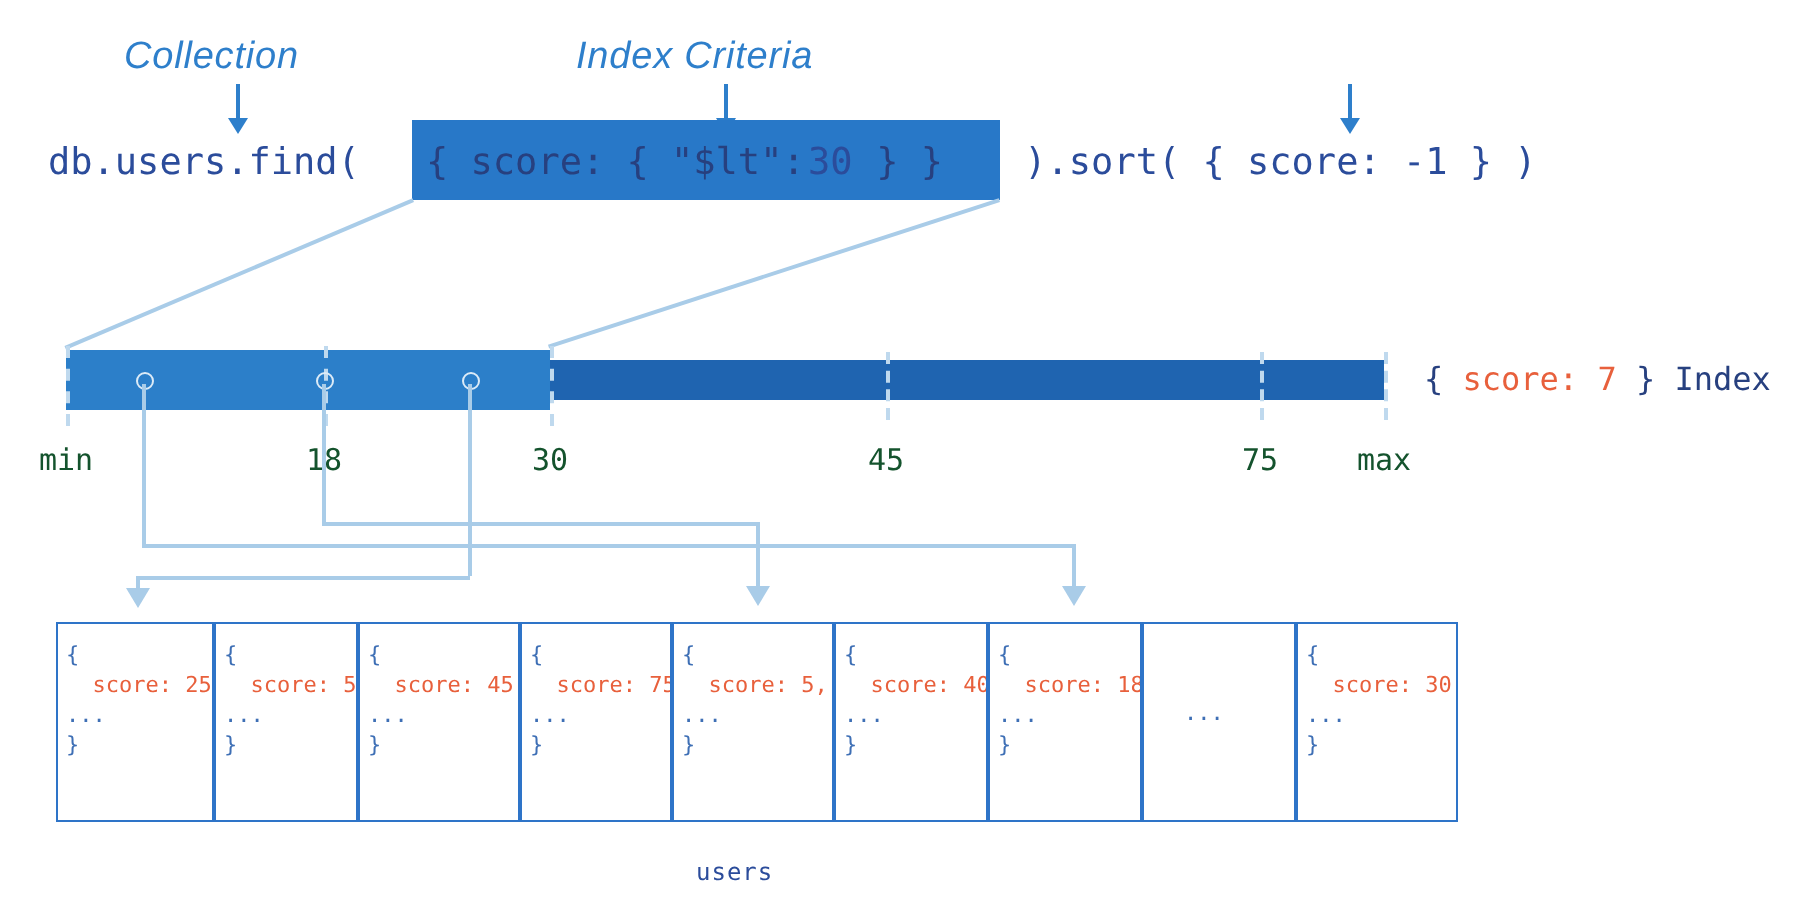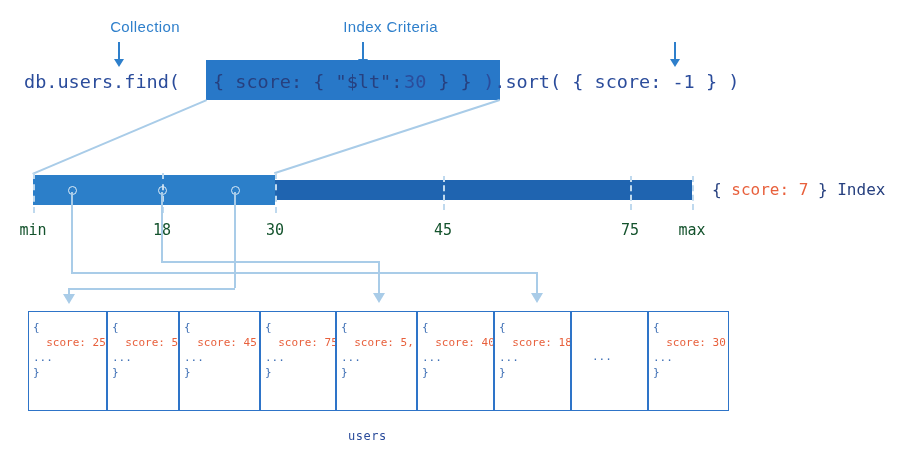--- a/index.html
+++ b/index.html
@@ -15,25 +15,26 @@
     width: 910px;
     height: 460px;
     background: #ffffff;
     overflow: hidden;
   }
   .abs { position: absolute; }
 
   
   .ann-label {
     font-family: "Liberation Sans", sans-serif;
-    font-size: 15px;
+    font-size: 19px;
     color: #2E7FCB;
     letter-spacing: 0.4px;
     white-space: nowrap;
-    text-align: right;
+    text-align: left;
+    font-style: italic;
   }
   .ann-arrow {
     width: 2px;
     background: #2E7FCB;
   }
   .ann-arrow::after {
     content: "";
     position: absolute;
     left: -4px;
     bottom: -7px;
@@ -145,21 +146,21 @@
   <div class="abs ann-arrow" style="left:674px; top:42px; height:18px;"></div>
 
   <div class="abs hl-box" style="left:206px; top:60px; width:294px; height:40px;"></div>
 
   <div class="abs code" style="left:24px; top:73px;">db.users.find( </div>
 
   <div class="abs code code-on-hl" style="left:213px; top:73px;">{ score: { "$lt": </div>
   <div class="abs code num" style="left:404px; top:73px;">30</div>
   <div class="abs code code-on-hl" style="left:427px; top:73px;"> } }</div>
 
-  <div class="abs code" style="left:472px; top:73px;"> ).sort( { score: -1 } )</div>
+  <div class="abs code" style="left:501px; top:73px;"> ).sort( { score: -1 } )</div>
 
   <div class="abs leader" style="left:207px; top:101px; width:189px; transform: rotate(157deg);"></div>
 
   <div class="abs leader" style="left:500px; top:101px; width:237px; transform: rotate(162deg);"></div>
 
   <div class="abs bar-light" style="left:33px; top:175px; width:242px; height:30px;"></div>
   <div class="abs bar-dark" style="left:275px; top:180px; width:417px; height:20px;"></div>
 
   <div class="abs tick" style="left:33px;  top:173px; height:40px;"></div>
   <div class="abs tick" style="left:162px; top:173px; height:40px;"></div>

